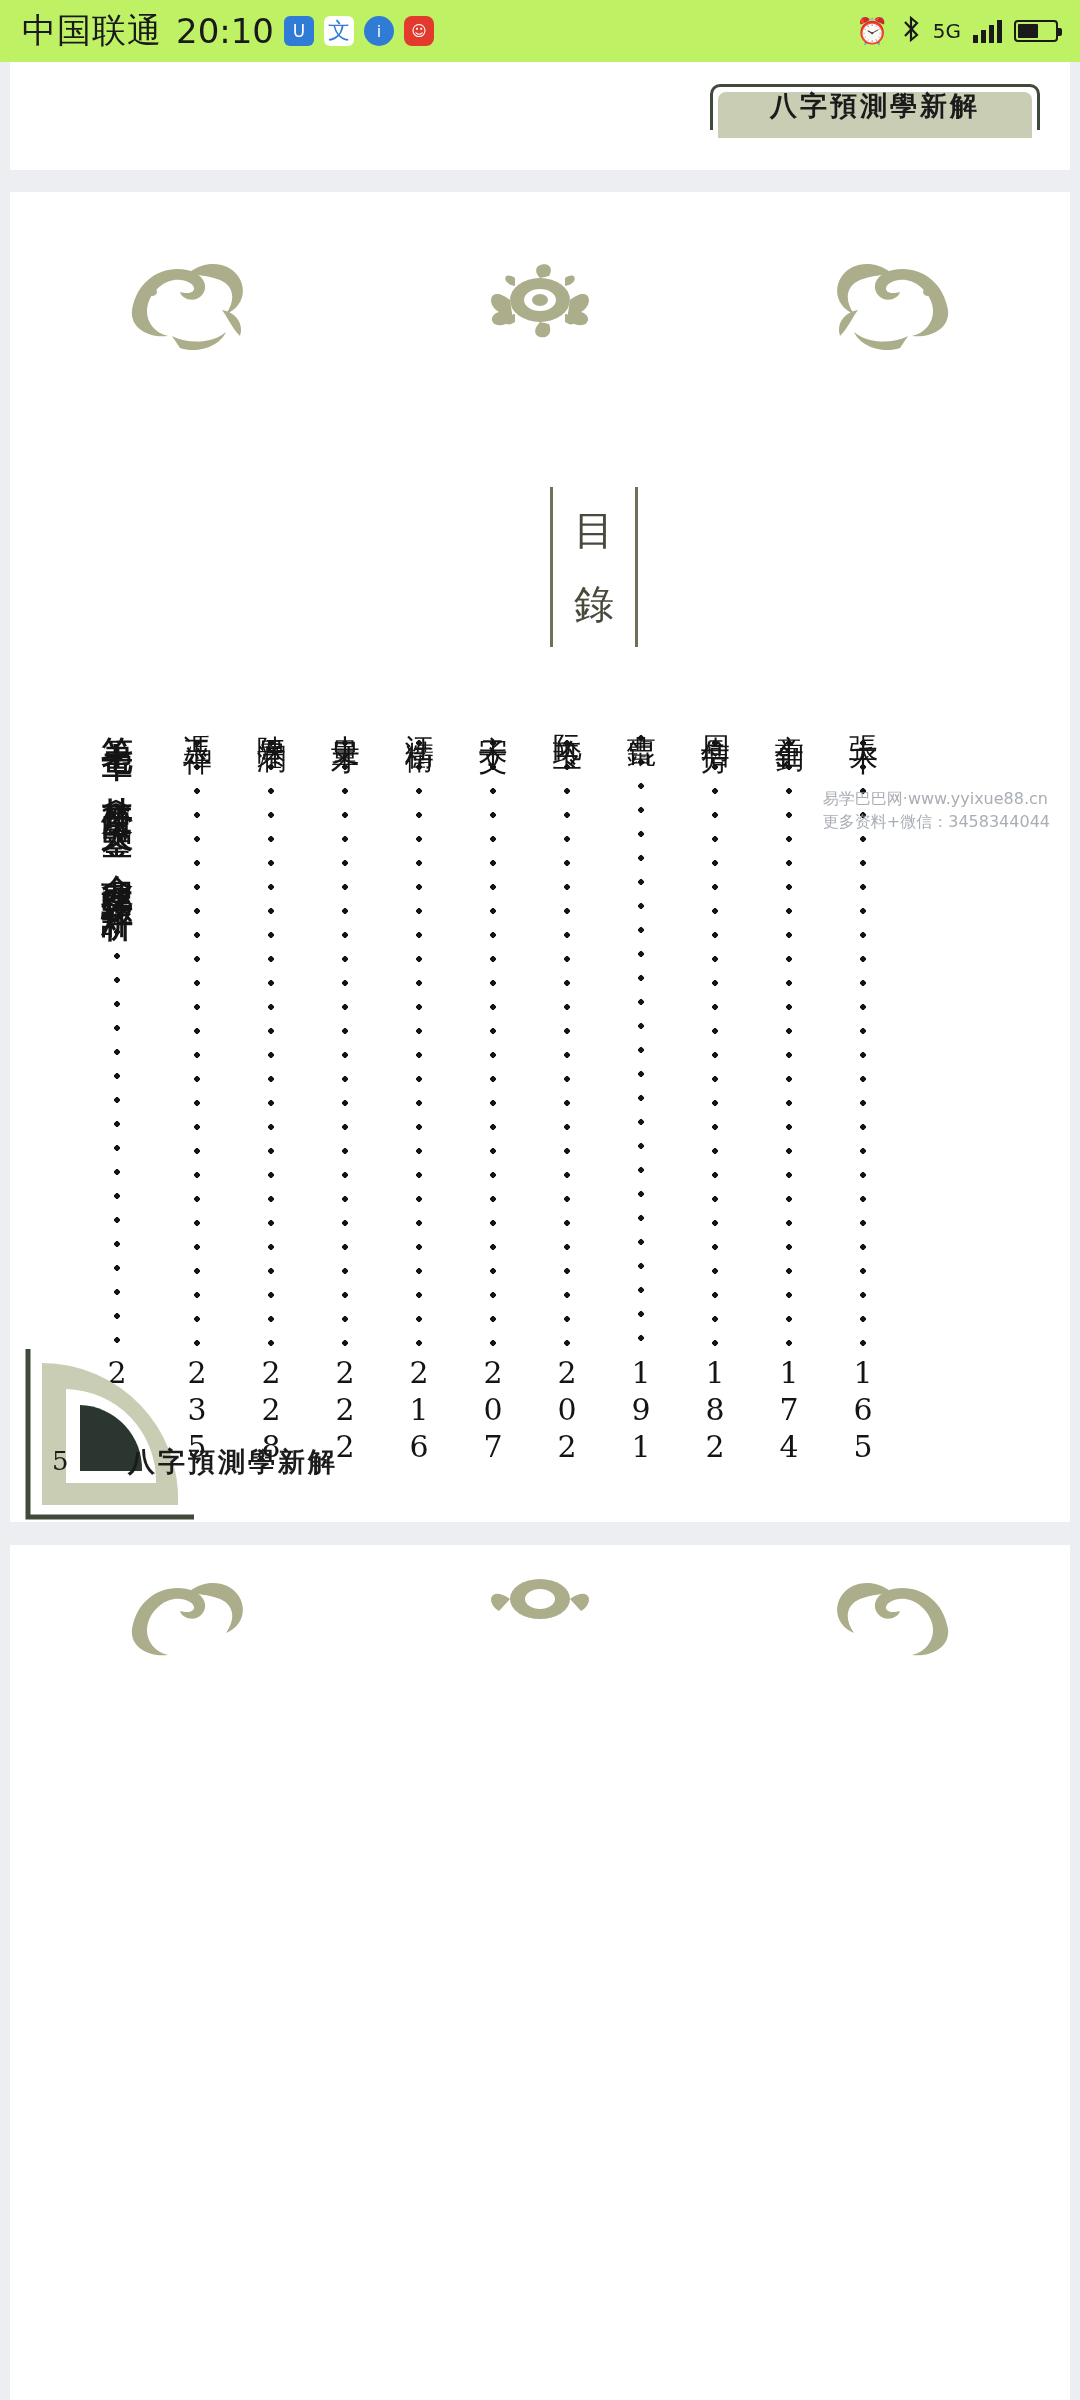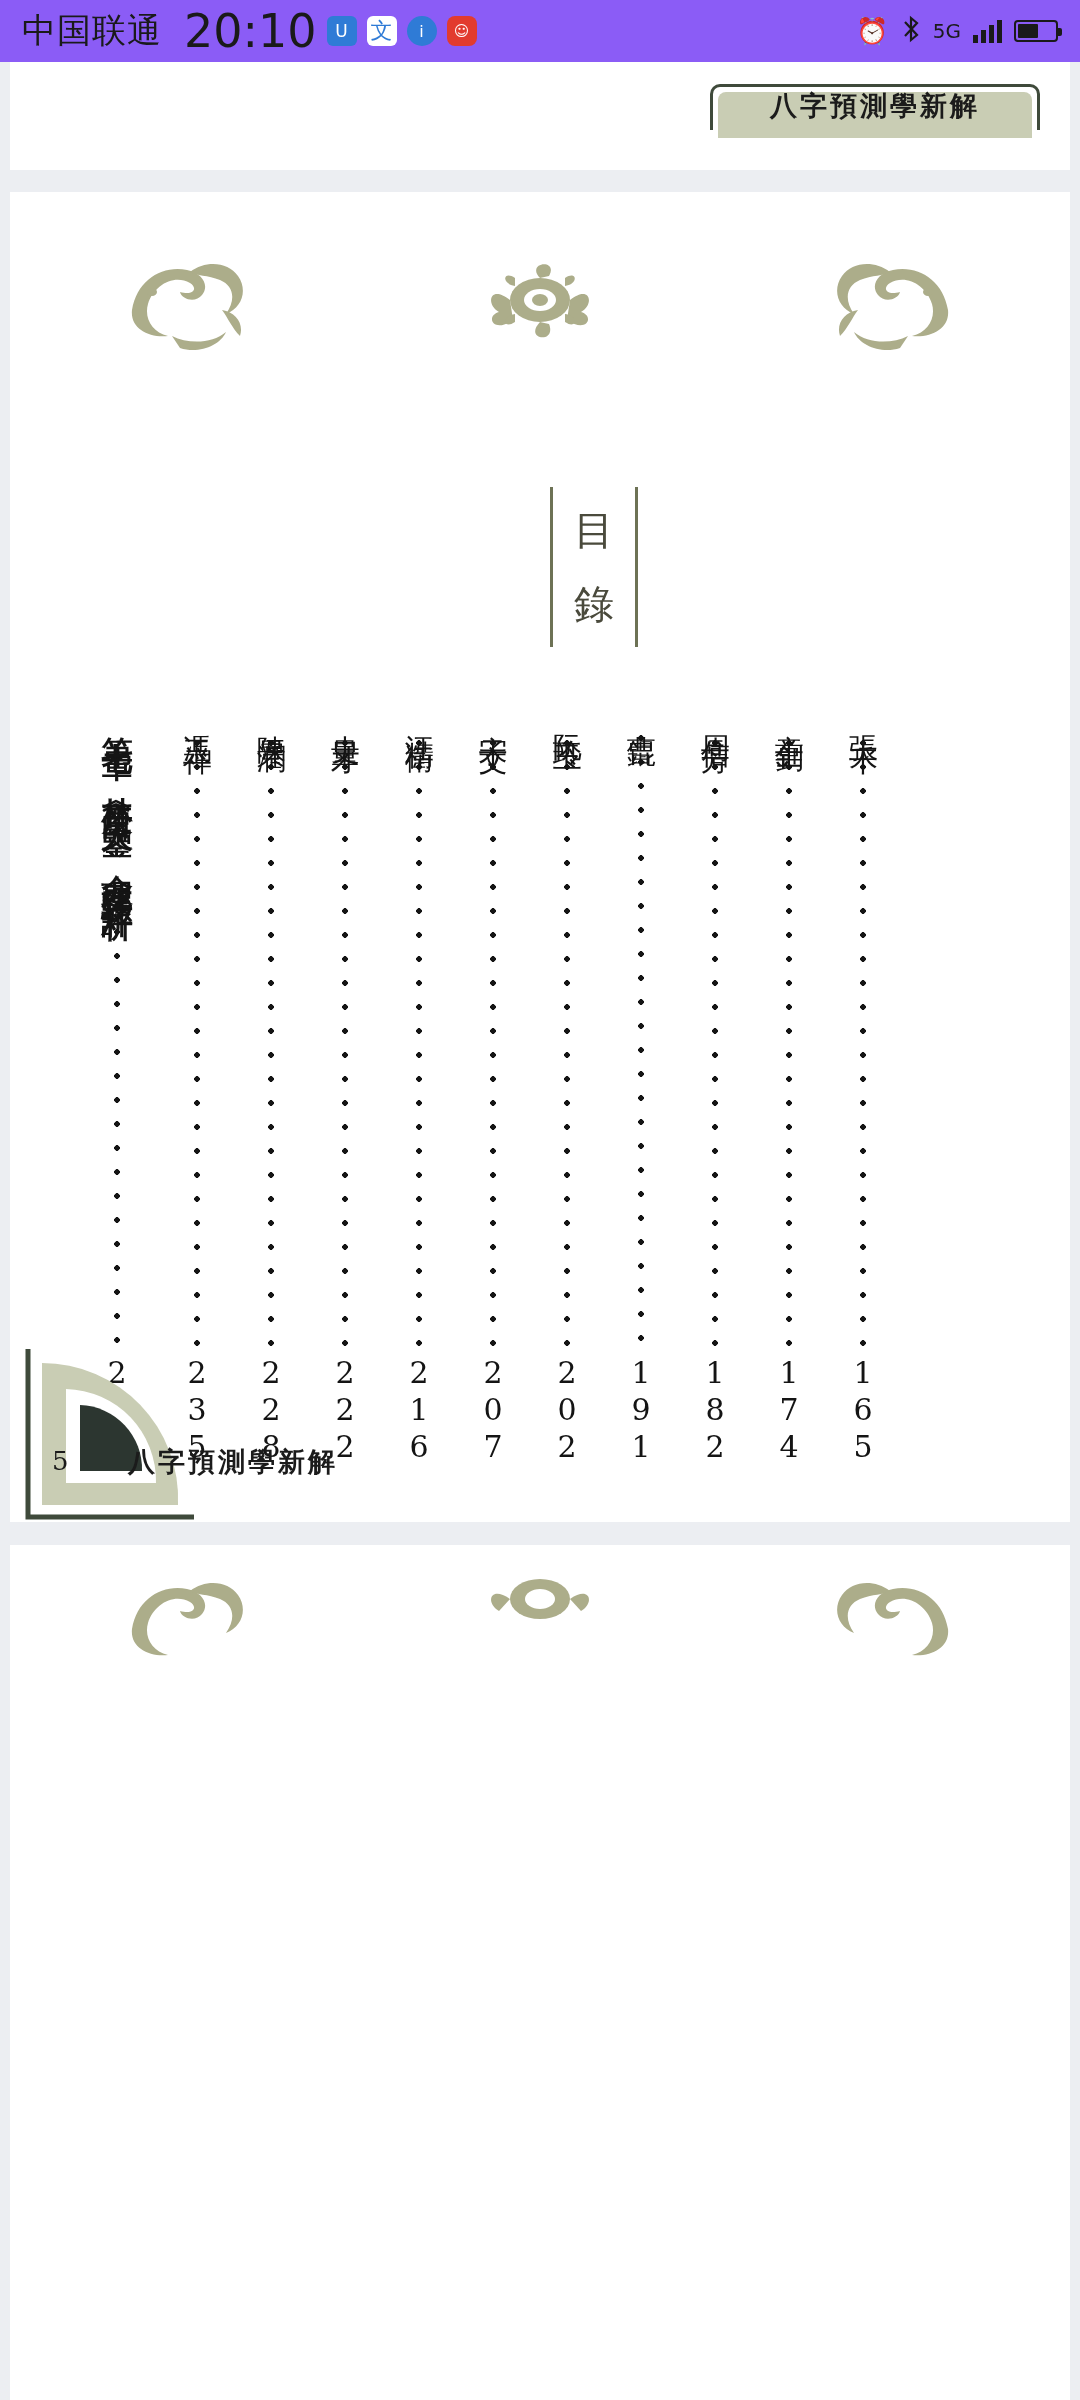--- a/index.html
+++ b/index.html
@@ -9,41 +9,41 @@
     background: #ffffff;
     font-family: "Liberation Sans", sans-serif;
     overflow: hidden;
   }
 
   
   .statusbar {
     position: absolute;
     top: 0; left: 0;
     width: 1080px; height: 62px;
-    background: #8b5cf6;
+    background: #bef264;
     display: flex;
     align-items: center;
     padding: 0 22px;
   }
   .sb-left {
     display: flex;
     align-items: center;
     gap: 10px;
   }
   .sb-carrier {
     font-size: 34px;
     color: #1a1a1a;
     letter-spacing: 1px;
     font-family: "DejaVu Sans", sans-serif;
   }
   .sb-time {
-    font-size: 46px;
+    font-size: 34px;
     color: #1a1a1a;
     font-family: "DejaVu Sans", sans-serif;
-    margin-left: 12px;
+    margin-left: 4px;
   }
   .sb-badge {
     width: 30px; height: 30px;
     border-radius: 6px;
     display: flex;
     align-items: center;
     justify-content: center;
     font-size: 17px;
     color: #fff;
     font-family: "DejaVu Sans", sans-serif;
@@ -418,20 +418,24 @@
       <span class="dots"></span>
       <span class="pnum">235</span>
     </div>
     <div class="col wide">
       <span class="ctext">第七章 林庚白《人鑒·命理存驗》評析</span>
       <span class="dots"></span>
       <span class="pnum">251</span>
     </div>
   </div>
 
+  <div class="watermark">
+    <div>易学巴巴网·www.yyixue88.cn</div>
+    <div>更多资料+微信：3458344044</div>
+  </div>
 
   <div class="footer-orn">
     <svg viewBox="0 0 180 175" width="180" height="175" aria-hidden="true">
       <path d="M6 2 L6 170 L172 170" fill="none" stroke="#3f4a3b" stroke-width="5"></path>
       <path d="M20 16 L20 158 L156 158 A136 136 0 0 0 20 16 Z" fill="#c9cdb4"></path>
       <path d="M44 42 L44 136 L134 136 A92 92 0 0 0 44 42 Z" fill="#ffffff"></path>
       <path d="M58 58 L58 124 L120 124 A64 64 0 0 0 58 58 Z" fill="#2c3630"></path>
     </svg>
   </div>
   <div class="footer">

